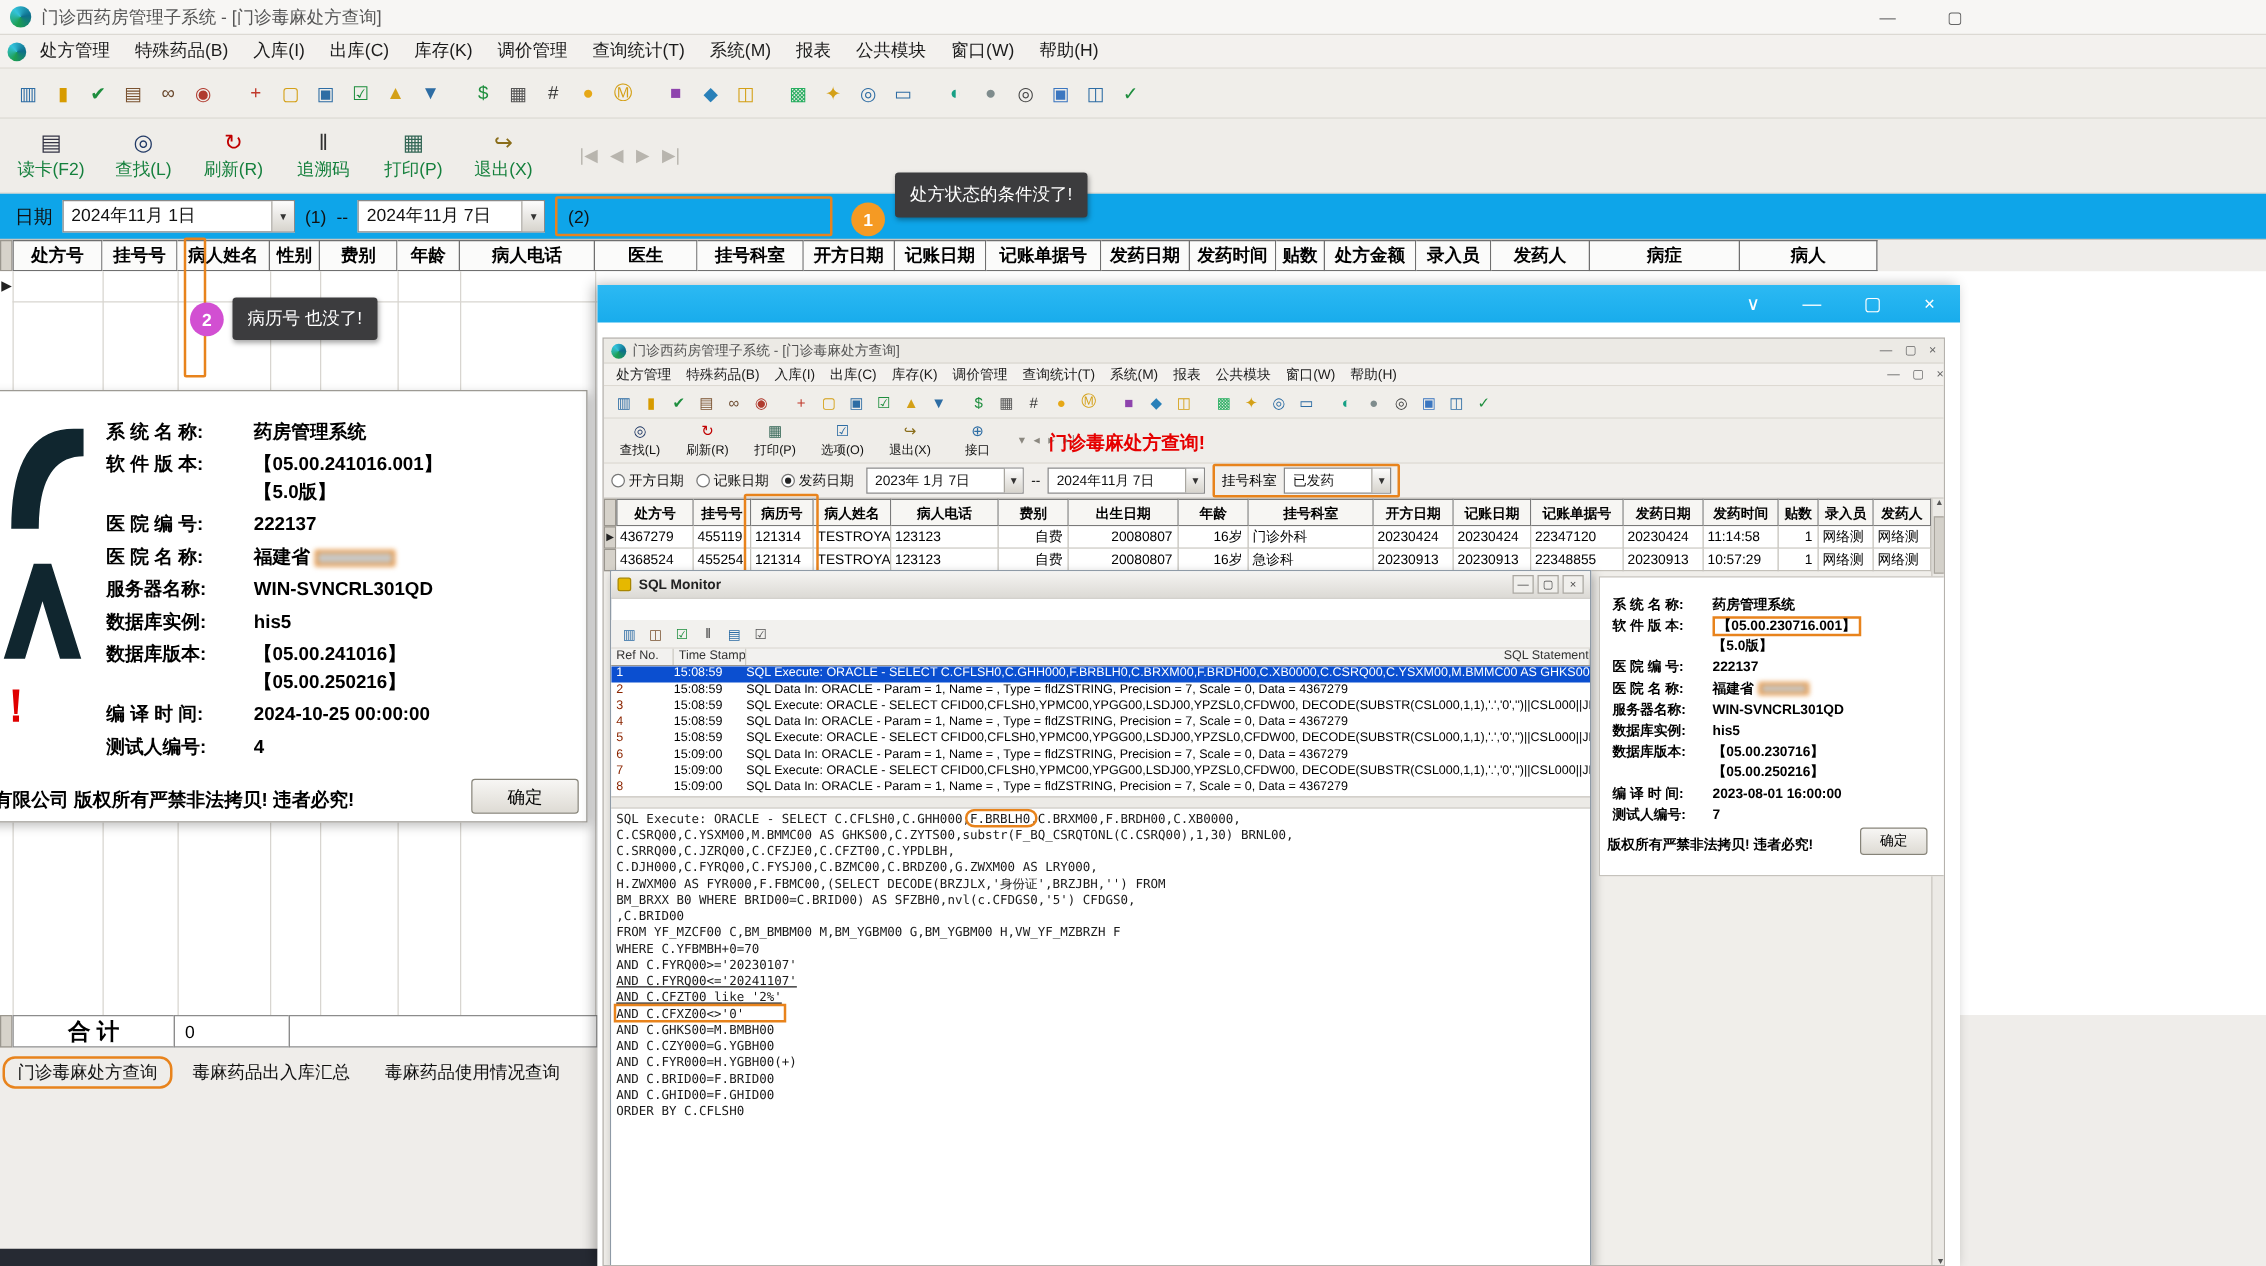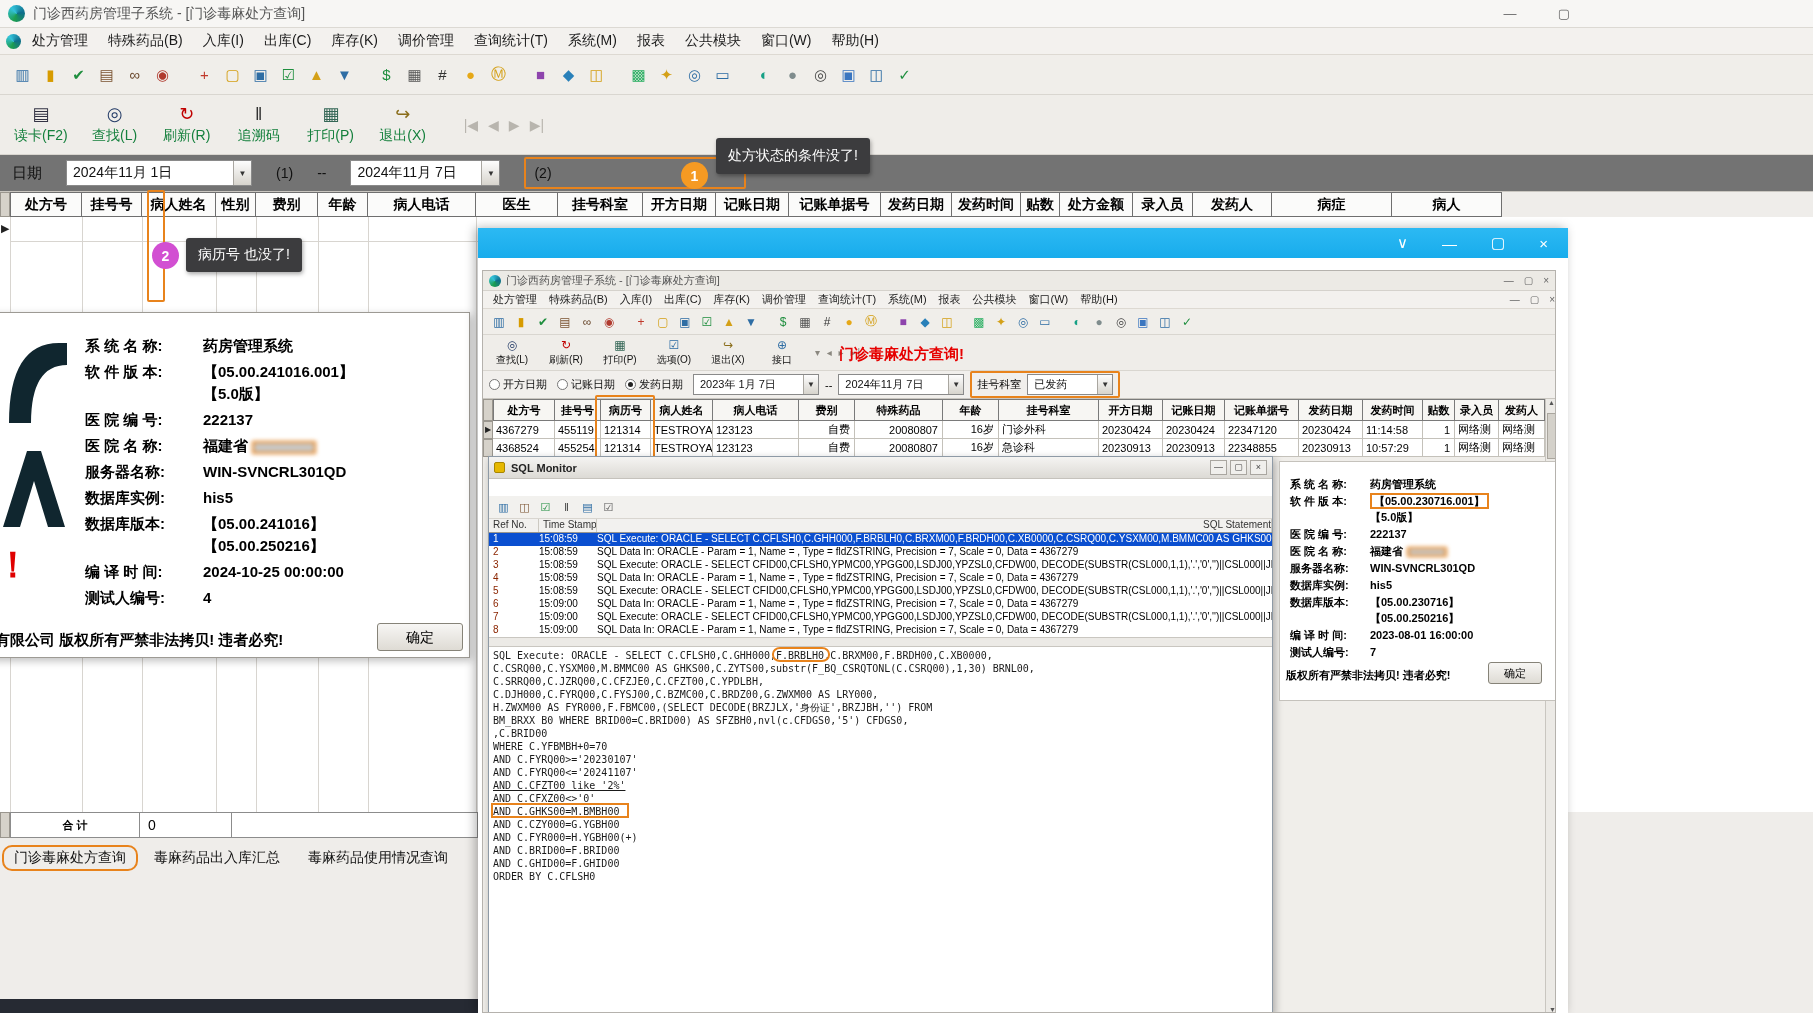--- a/index.html
+++ b/index.html
@@ -17,21 +17,21 @@
 .tbi{width:25px;height:25px;display:flex;align-items:center;justify-content:center;font-size:15px;border:1px solid transparent;}
 .tbi.on{margin-left:14px;}
 .tbi-s{width:20px;height:20px;display:flex;align-items:center;justify-content:center;font-size:12px;}
 .tbi-s.on{margin-left:10px;}
 .mw-toolbar2{position:absolute;left:0;top:95px;width:100%;height:60px;background:#efede9;border-bottom:1px solid #d9d6d0;display:flex;align-items:center;gap:22px;padding-left:14px;}
 .act{display:flex;flex-direction:column;align-items:center;gap:3px;min-width:50px;}
 .act .g{font-size:18px;line-height:19px;}
 .act .t{font-size:14px;color:#15803d;}
 .navs{display:flex;gap:10px;color:#b8b5ae;font-size:14px;margin-left:14px;}
 
-.mw-filter{position:absolute;left:0;top:155px;width:100%;height:37px;background:#737373;border-bottom:1px solid #c9c6c0;display:flex;align-items:center;gap:24px;padding-left:12px;}
+.mw-filter{position:absolute;left:0;top:155px;width:100%;height:37px;background:#0ea5e9;border-bottom:1px solid #c9c6c0;display:flex;align-items:center;gap:8px;padding-left:12px;}
 .flabel{font-size:15px;color:#111;}
 .dd{height:26px;background:#fff;border:1px solid #8a8a8a;display:flex;align-items:center;font-size:14px;padding-left:6px;color:#111;}
 .dd .caret{margin-left:auto;width:18px;height:100%;background:linear-gradient(#fdfdfd,#d7d4cd);border-left:1px solid #a9a6a0;display:flex;align-items:center;justify-content:center;font-size:8px;color:#333;}
 .dds{height:21px;font-size:11px;}
 .dds .caret{width:15px;}
 .mark{font-size:14px;color:#111;}
 .hl-box{border:2px solid #e8831c;border-radius:2px;display:flex;align-items:center;gap:6px;padding:2px 8px;}
 
 .sel-cell{position:absolute;background:#d6d2ca;border:1px solid #9a968e;}
 .mw-hrow{position:absolute;left:10px;top:192px;height:25px;display:flex;background:#fbfbfa;}
@@ -376,21 +376,21 @@
             <div class="ab-v1"><span>4</span></div>
 
           </div>
         </div>
     </div>
     <div class="copyright" style="left:56px;top:318px;font-size:15px;">有限公司  版权所有严禁非法拷贝!  违者必究!</div>
     <div class="btn" style="position:absolute;left:438px;top:310px;width:86px;height:28px;font-size:14px;line-height:26px;">确定</div>
   </div>
 
   <div class="sel-cell" style="left:0;top:812px;width:10px;height:26px;"></div>
-  <div class="tcell" style="left:10px;top:812px;width:130px;height:26px;justify-content:center;font-weight:bold;font-size:11px;">合 计</div>
+  <div class="tcell" style="left:10px;top:812px;width:130px;height:26px;justify-content:center;font-weight:bold;font-size:18px;">合 计</div>
   <div class="tcell" style="left:139px;top:812px;width:93px;height:26px;padding-left:8px;">0</div>
   <div class="tcell" style="left:231px;top:812px;width:247px;height:26px;"></div>
 
   <div class="tabs">
     <div class="tab on"><span>门诊毒麻处方查询</span></div>
       <div class="tab"><span>毒麻药品出入库汇总</span></div>
       <div class="tab"><span>毒麻药品使用情况查询</span></div>
   </div>
   <div class="taskbar"></div>
 
@@ -524,21 +524,21 @@
       </div>
 
       <div class="sel-cell" style="left:0;top:128px;width:10px;height:22px;"></div>
       <div class="iw-hrow ov-flex">
         <div class="ov-h">处方号</div>
           <div class="ov-h">挂号号</div>
           <div class="ov-h">病历号</div>
           <div class="ov-h">病人姓名</div>
           <div class="ov-h">病人电话</div>
           <div class="ov-h">费别</div>
-          <div class="ov-h">特殊药品</div>
+          <div class="ov-h">出生日期</div>
           <div class="ov-h">年龄</div>
           <div class="ov-h">挂号科室</div>
           <div class="ov-h">开方日期</div>
           <div class="ov-h">记账日期</div>
           <div class="ov-h">记账单据号</div>
           <div class="ov-h">发药日期</div>
           <div class="ov-h">发药时间</div>
           <div class="ov-h">贴数</div>
           <div class="ov-h">录入员</div>
           <div class="ov-h">发药人</div>
@@ -653,20 +653,21 @@
         </div>
         <div class="sm-split"></div>
         <div class="sm-sql">
           <div class="ln">SQL Execute: ORACLE - SELECT C.CFLSH0,C.GHH000,F.BRBLH0,C.BRXM00,F.BRDH00,C.XB0000,</div>
             <div class="ln">C.CSRQ00,C.YSXM00,M.BMMC00 AS GHKS00,C.ZYTS00,substr(F_BQ_CSRQTONL(C.CSRQ00),1,30) BRNL00,</div>
             <div class="ln">C.SRRQ00,C.JZRQ00,C.CFZJE0,C.CFZT00,C.YPDLBH,</div>
             <div class="ln">C.DJH000,C.FYRQ00,C.FYSJ00,C.BZMC00,C.BRDZ00,G.ZWXM00 AS LRY000,</div>
             <div class="ln">H.ZWXM00 AS FYR000,F.FBMC00,(SELECT DECODE(BRZJLX,'身份证',BRZJBH,'') FROM</div>
             <div class="ln">BM_BRXX B0 WHERE BRID00=C.BRID00) AS SFZBH0,nvl(c.CFDGS0,'5') CFDGS0,</div>
             <div class="ln">,C.BRID00</div>
+            <div class="ln">FROM YF_MZCF00 C,BM_BMBM00 M,BM_YGBM00 G,BM_YGBM00 H,VW_YF_MZBRZH F</div>
             <div class="ln">WHERE C.YFBMBH+0=70</div>
             <div class="ln">AND C.FYRQ00&gt;='20230107'</div>
             <div class="ln">AND C.FYRQ00&lt;='20241107'</div>
             <div class="ln">AND C.CFZT00 like '2%'</div>
             <div class="ln">AND C.CFXZ00&lt;&gt;'0'</div>
             <div class="ln">AND C.GHKS00=M.BMBH00</div>
             <div class="ln">AND C.CZY000=G.YGBH00</div>
             <div class="ln">AND C.FYR000=H.YGBH00(+)</div>
             <div class="ln">AND C.BRID00=F.BRID00</div>
             <div class="ln">AND C.GHID00=F.GHID00</div>

